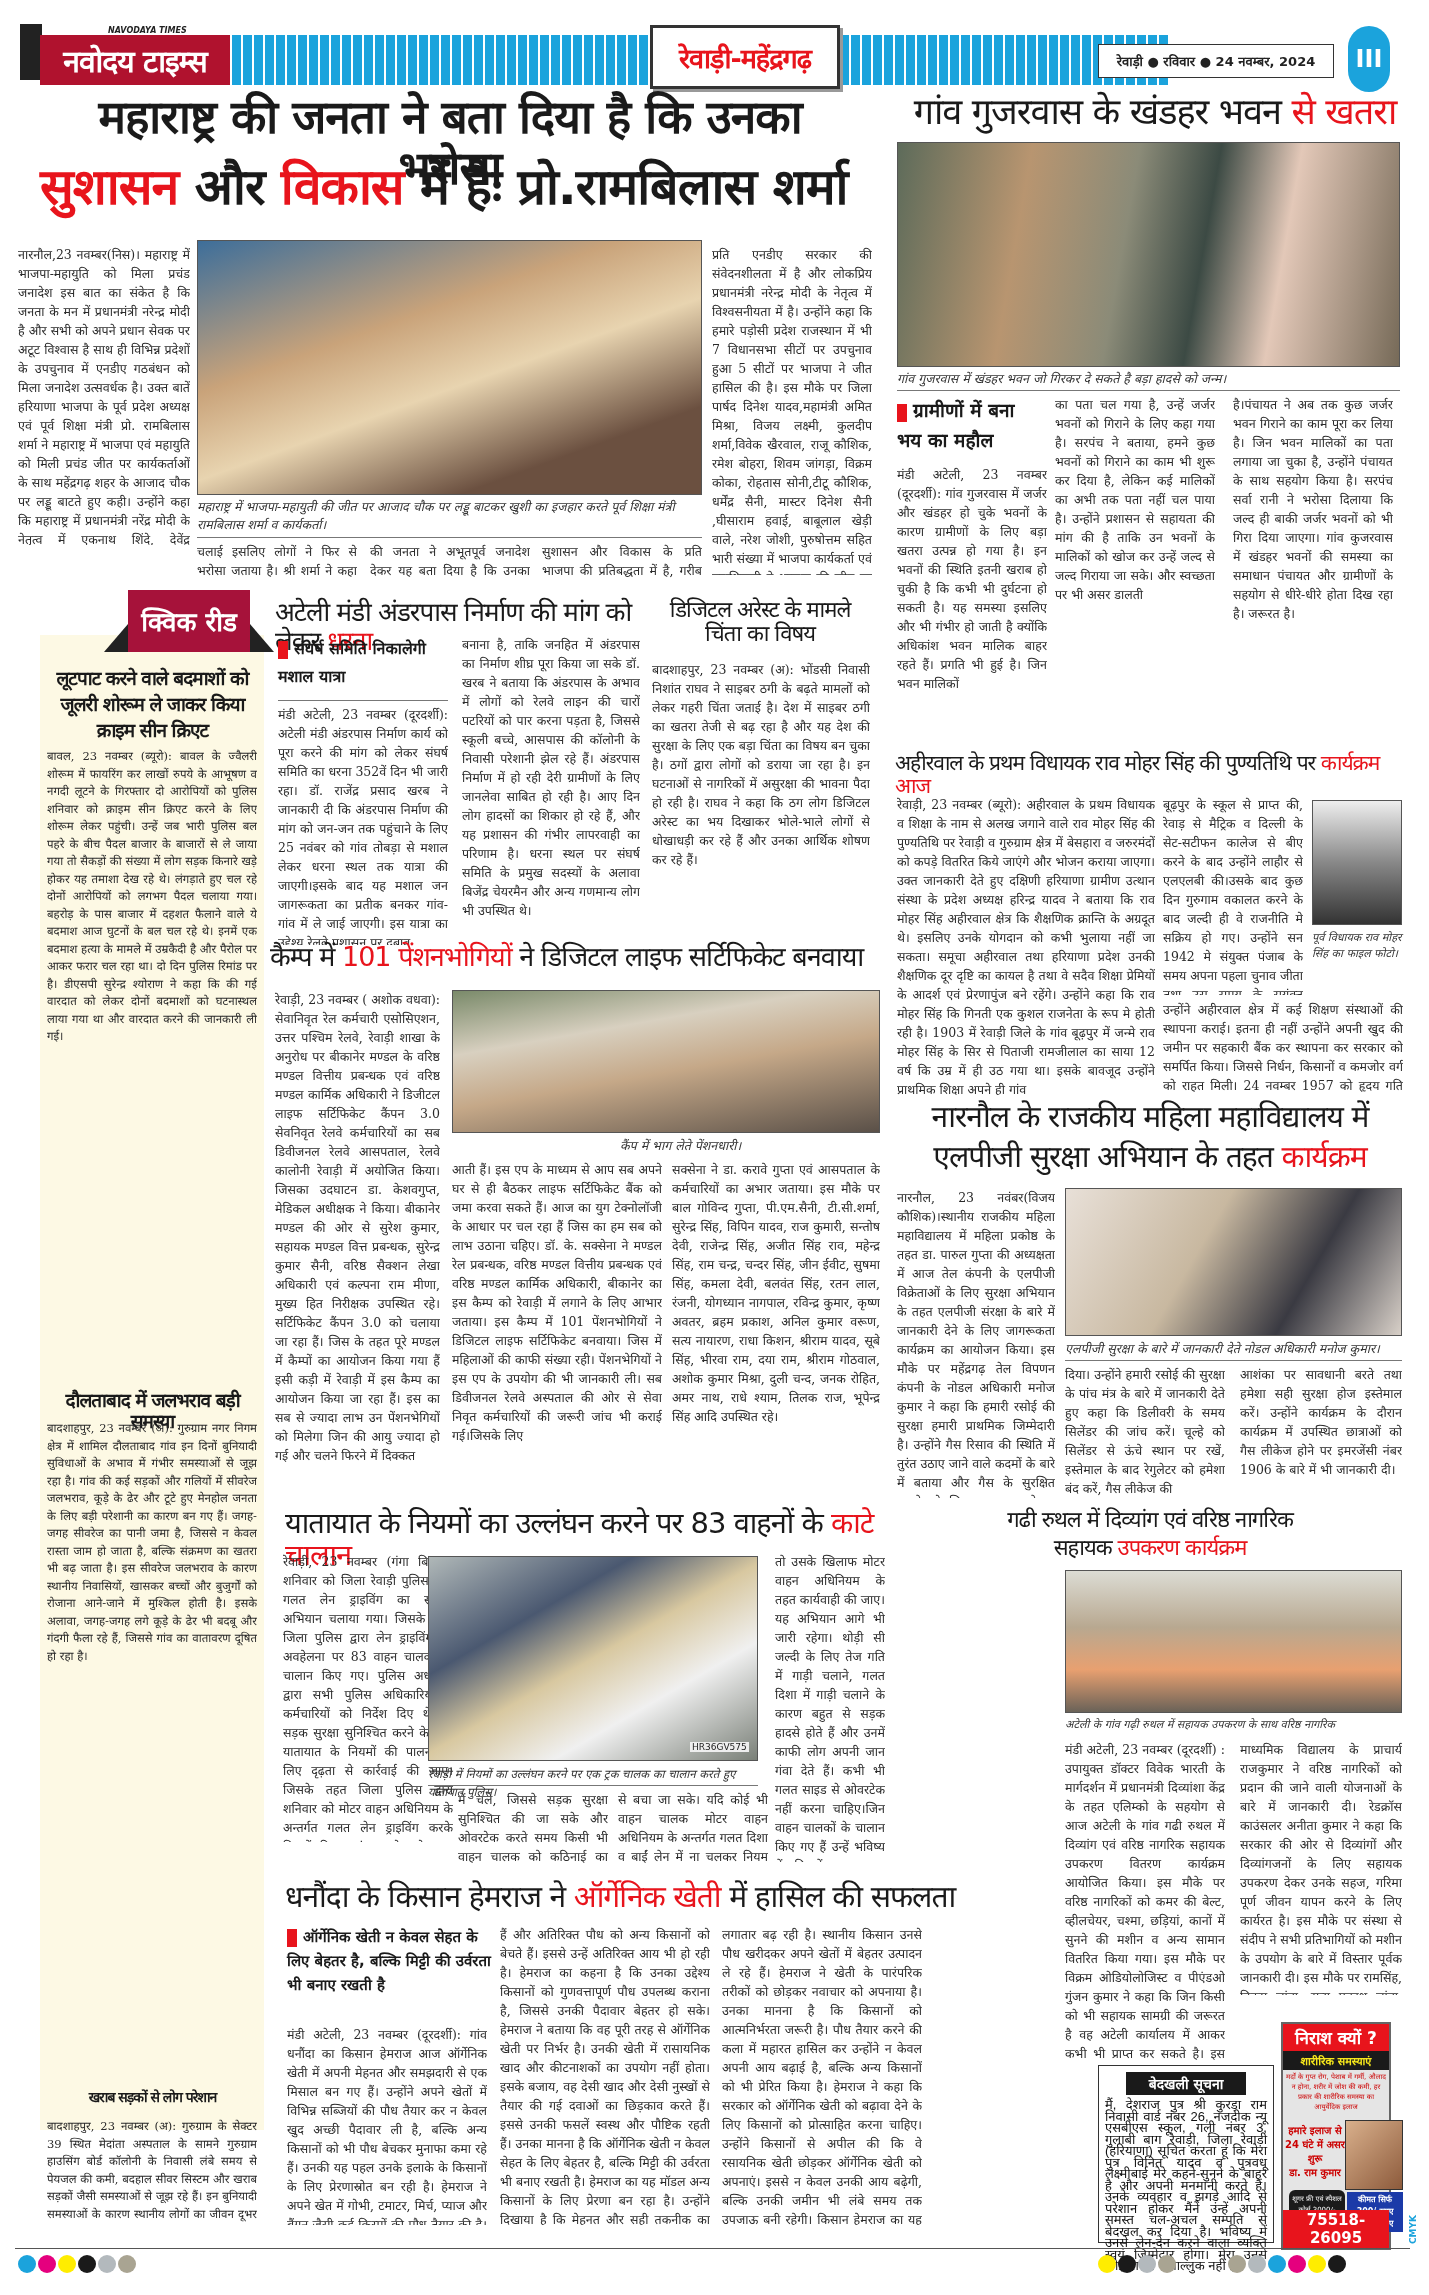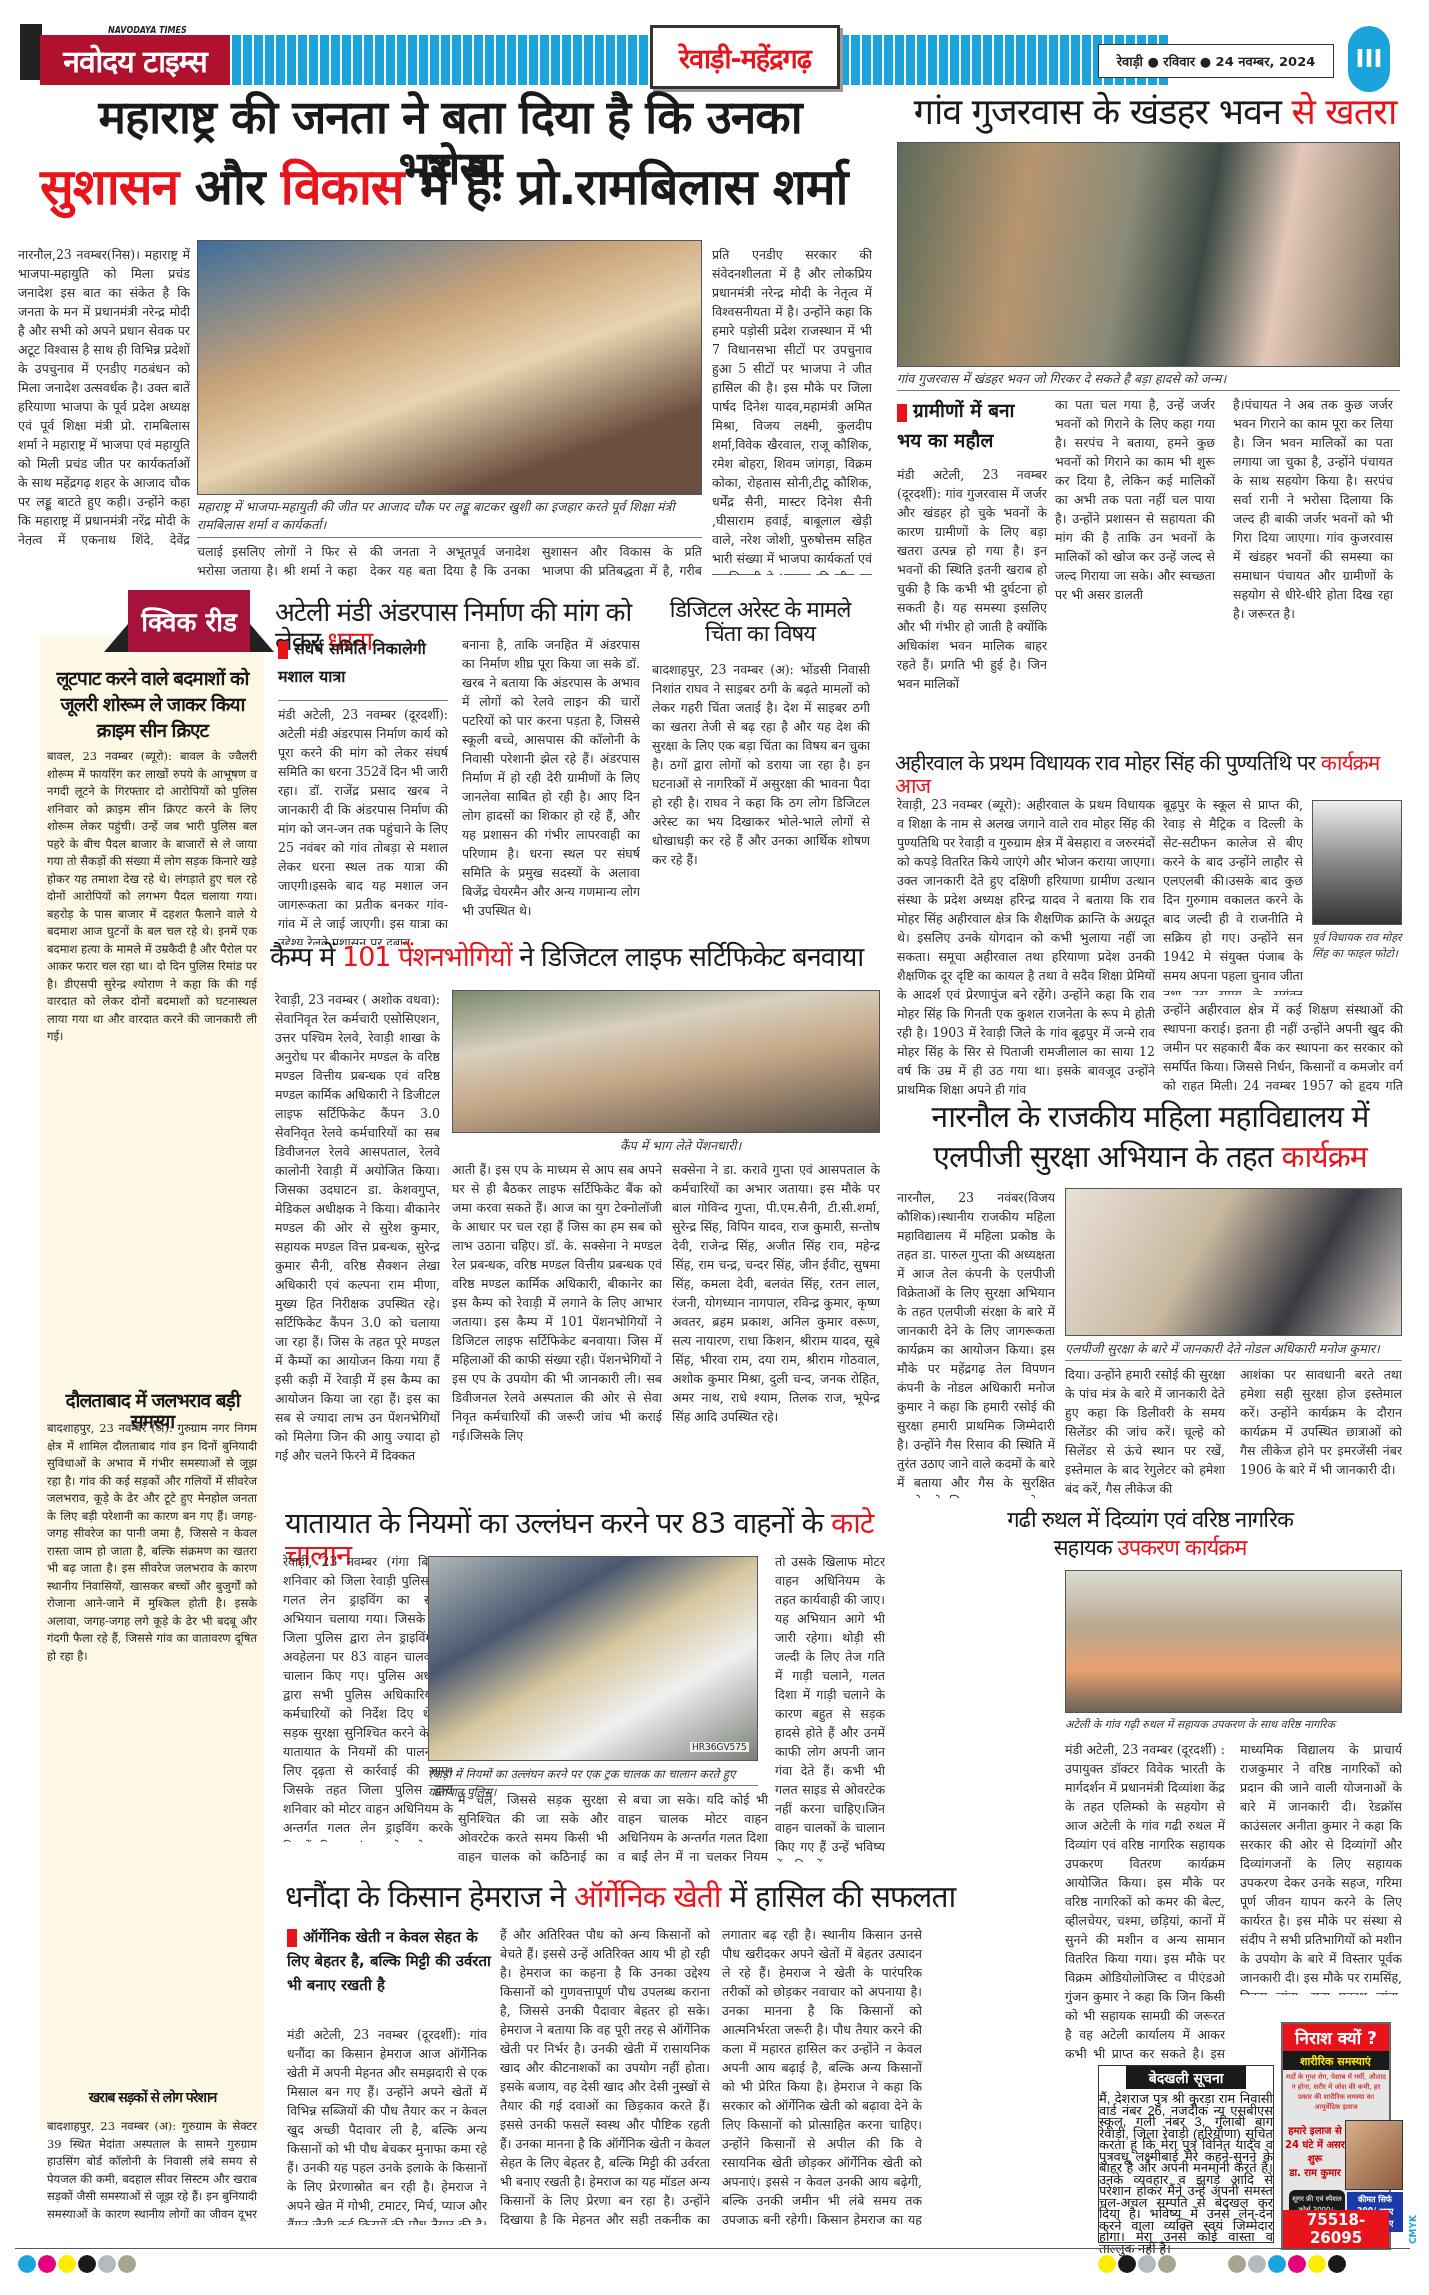--- a/index.html
+++ b/index.html
@@ -20,26 +20,26 @@
 .mast-date{left:1098px;top:44px;width:236px;height:34px;background:#fff;border:1px solid #333;display:flex;align-items:center;justify-content:center;font-size:13px;font-weight:bold;color:#222}
 .mast-page{left:1348px;top:26px;width:42px;height:66px;background:#1ba3dc;border-radius:21px;color:#fff;font-weight:bold;font-size:24px;display:flex;align-items:center;justify-content:center}
 
 .qr-bg{left:40px;top:635px;width:224px;height:1495px;background:#fdf9e4}
 .qr-tag{left:128px;top:590px;width:122px;height:62px;background:#a6123a;color:#fff;font-weight:bold;font-size:26px;display:flex;align-items:center;justify-content:center}
 .tri-l{left:104px;top:624px;width:0;height:0;border-left:24px solid transparent;border-bottom:28px solid #222}
 .tri-r{left:250px;top:624px;width:0;height:0;border-right:24px solid transparent;border-bottom:28px solid #222}
 .sqbullet{display:inline-block;width:10px;height:18px;background:#e8141c;margin-right:6px;vertical-align:middle}
 .sub-hl{font-weight:bold;font-size:19px;color:#1a1a1a;line-height:30px}
 
-.notice{left:1098px;top:2065px;width:176px;height:178px;border:1px solid #333;background:#fff;}
+.notice{left:1098px;top:2065px;width:176px;height:178px;border:1px solid #333;background:#fff;padding:6px}
 .notice-title{background:#1a1a1a;color:#fff;font-weight:bold;font-size:14px;text-align:center;width:120px;margin:0 auto 4px auto;padding:2px}
 .notice-body{font-family:Liberation Sans, sans-serif;font-size:13px;line-height:11.5px;color:#111;text-align:justify}
 .ad{left:1281px;top:2022px;width:110px;height:228px;background:#e5e5e5;border:2px solid #666}
 .ad-top{background:#e8141c;color:#fff;font-weight:bold;font-size:17px;text-align:center;padding:2px 0}
-.ad-sub{background:#1a1a1a;color:#f7e81c;font-weight:bold;font-size:11px;padding:2px 17px}
+.ad-sub{background:#1a1a1a;color:#f7e81c;font-weight:bold;font-size:11px;text-align:center;padding:2px 17px}
 .ad-desc{font-size:7px;color:#c00;text-align:center;padding:2px 3px;line-height:10px}
 .ad-claim{position:absolute;left:2px;top:100px;width:60px;font-size:10px;color:#c00;font-weight:bold;text-align:center;line-height:14px}
 .ad-img{position:absolute;left:62px;top:96px;width:58px;height:70px;background:linear-gradient(135deg,#d9b08c,#8d5b3c);border:1px solid #333}
 .ad-burst{position:absolute;left:6px;top:166px;width:56px;height:42px;background:#1a1a1a;color:#fff;font-size:7px;text-align:center;border-radius:6px;padding-top:4px;line-height:11px}
 .ad-price{position:absolute;left:64px;top:168px;width:56px;height:40px;background:#1b3aa8;color:#fff;font-size:8px;font-weight:bold;text-align:center;line-height:12px;padding-top:2px}
 .ad-phone{position:absolute;left:0;bottom:0;width:100%;background:#e8141c;color:#fff;font-weight:bold;font-size:15px;text-align:center;padding:1px 0}
 .dot{width:18px;height:18px;border-radius:50%;display:inline-block;margin-right:2px}
 </style>
 </head>
 <body>

